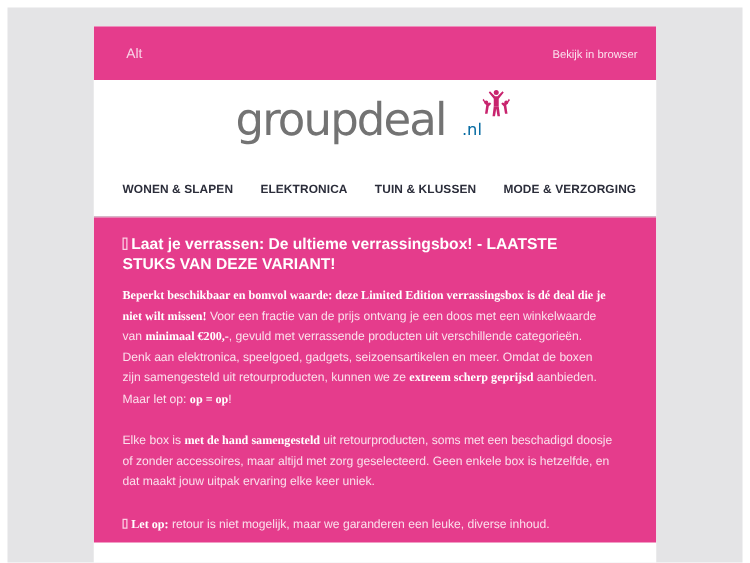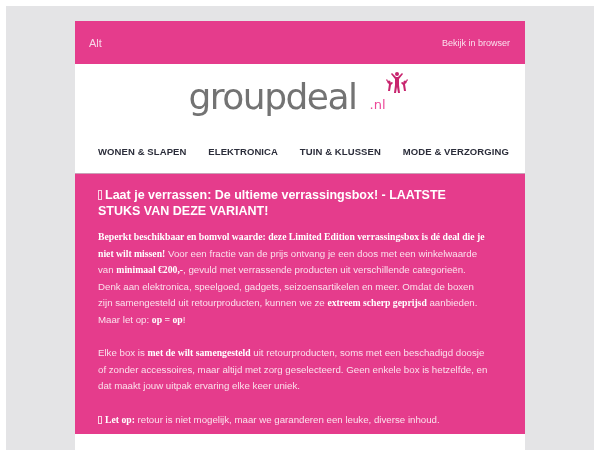--- a/index.html
+++ b/index.html
@@ -13,36 +13,36 @@
     position: absolute; left: 6px; top: 6px; width: 588px; height: 444px;
     background: #e4e4e6;
   }
   .email {
     position: absolute; left: 75px; top: 21px; width: 450px; height: 429px;
     background: #ffffff; overflow: hidden;
   }
   .topbar {
     height: 43px; background: #e53c8c;
     display: flex; align-items: center; justify-content: space-between;
-    padding: 0 15px 0 14px; box-sizing: border-box;
+    padding: 0 15px 0 26px; box-sizing: border-box;
   }
   .alt-text { color: #f9d6e8; font-size: 11px; }
   .browser-link { color: #fbe2ee; font-size: 9px; cursor: pointer; }
   .logo-area {
     height: 65px; display: flex; align-items: center; justify-content: center;
   }
   .logo {
     display: flex; align-items: flex-end; position: relative; padding-right: 26px;
   }
   .logo-word {
     font-family: "DejaVu Sans", sans-serif; font-size: 36px; letter-spacing: -1.5px;
     color: #737373; line-height: 1; font-weight: normal;
   }
   .logo-tld {
-    font-family: "DejaVu Sans", sans-serif; font-size: 13px; color: #ec4899;
+    font-family: "DejaVu Sans", sans-serif; font-size: 13px; color: #0369a1;
     margin-left: 13px; margin-bottom: 3px;
   }
   .logo-people {
     position: absolute; right: 2px; top: -8px; width: 26px; height: 26px;
   }
   .nav {
     height: 45px; display: flex; align-items: center; justify-content: space-between;
     padding: 0 16px 0 23px; box-sizing: border-box;
     border-bottom: 1px solid #c9a0b6;
   }
@@ -101,18 +101,18 @@
     <span class="nav-item">ELEKTRONICA</span>
     <span class="nav-item">TUIN &amp; KLUSSEN</span>
     <span class="nav-item">MODE &amp; VERZORGING</span>
   </div>
 
   <div class="content">
     <p class="headline"><span class="glyph-box"></span><span>Laat je verrassen: De ultieme verrassingsbox! - LAATSTE STUKS VAN DEZE VARIANT!</span></p>
 
     <p class="para"><b>Beperkt beschikbaar en bomvol waarde: deze Limited Edition verrassingsbox is dé deal die je niet wilt missen!</b><span> Voor een fractie van de prijs ontvang je een doos met een winkelwaarde van </span><b>minimaal €200,-</b><span>, gevuld met verrassende producten uit verschillende categorieën. Denk aan elektronica, speelgoed, gadgets, seizoensartikelen en meer. Omdat de boxen zijn samengesteld uit retourproducten, kunnen we ze </span><b>extreem scherp geprijsd</b><span> aanbieden. Maar let op: </span><b>op = op</b><span>!</span></p>
 
-    <p class="para"><span>Elke box is </span><b>met de wilt samengesteld</b><span> uit retourproducten, soms met een beschadigd doosje of zonder accessoires, maar altijd met zorg geselecteerd. Geen enkele box is hetzelfde, en dat maakt jouw uitpak ervaring elke keer uniek.</span></p>
+    <p class="para"><span>Elke box is </span><b>met de hand samengesteld</b><span> uit retourproducten, soms met een beschadigd doosje of zonder accessoires, maar altijd met zorg geselecteerd. Geen enkele box is hetzelfde, en dat maakt jouw uitpak ervaring elke keer uniek.</span></p>
 
     <p class="para"><span class="glyph-box"></span><b>Let op:</b><span> retour is niet mogelijk, maar we garanderen een leuke, diverse inhoud.</span></p>
   </div>
 
 </div>
 
 </body></html>

